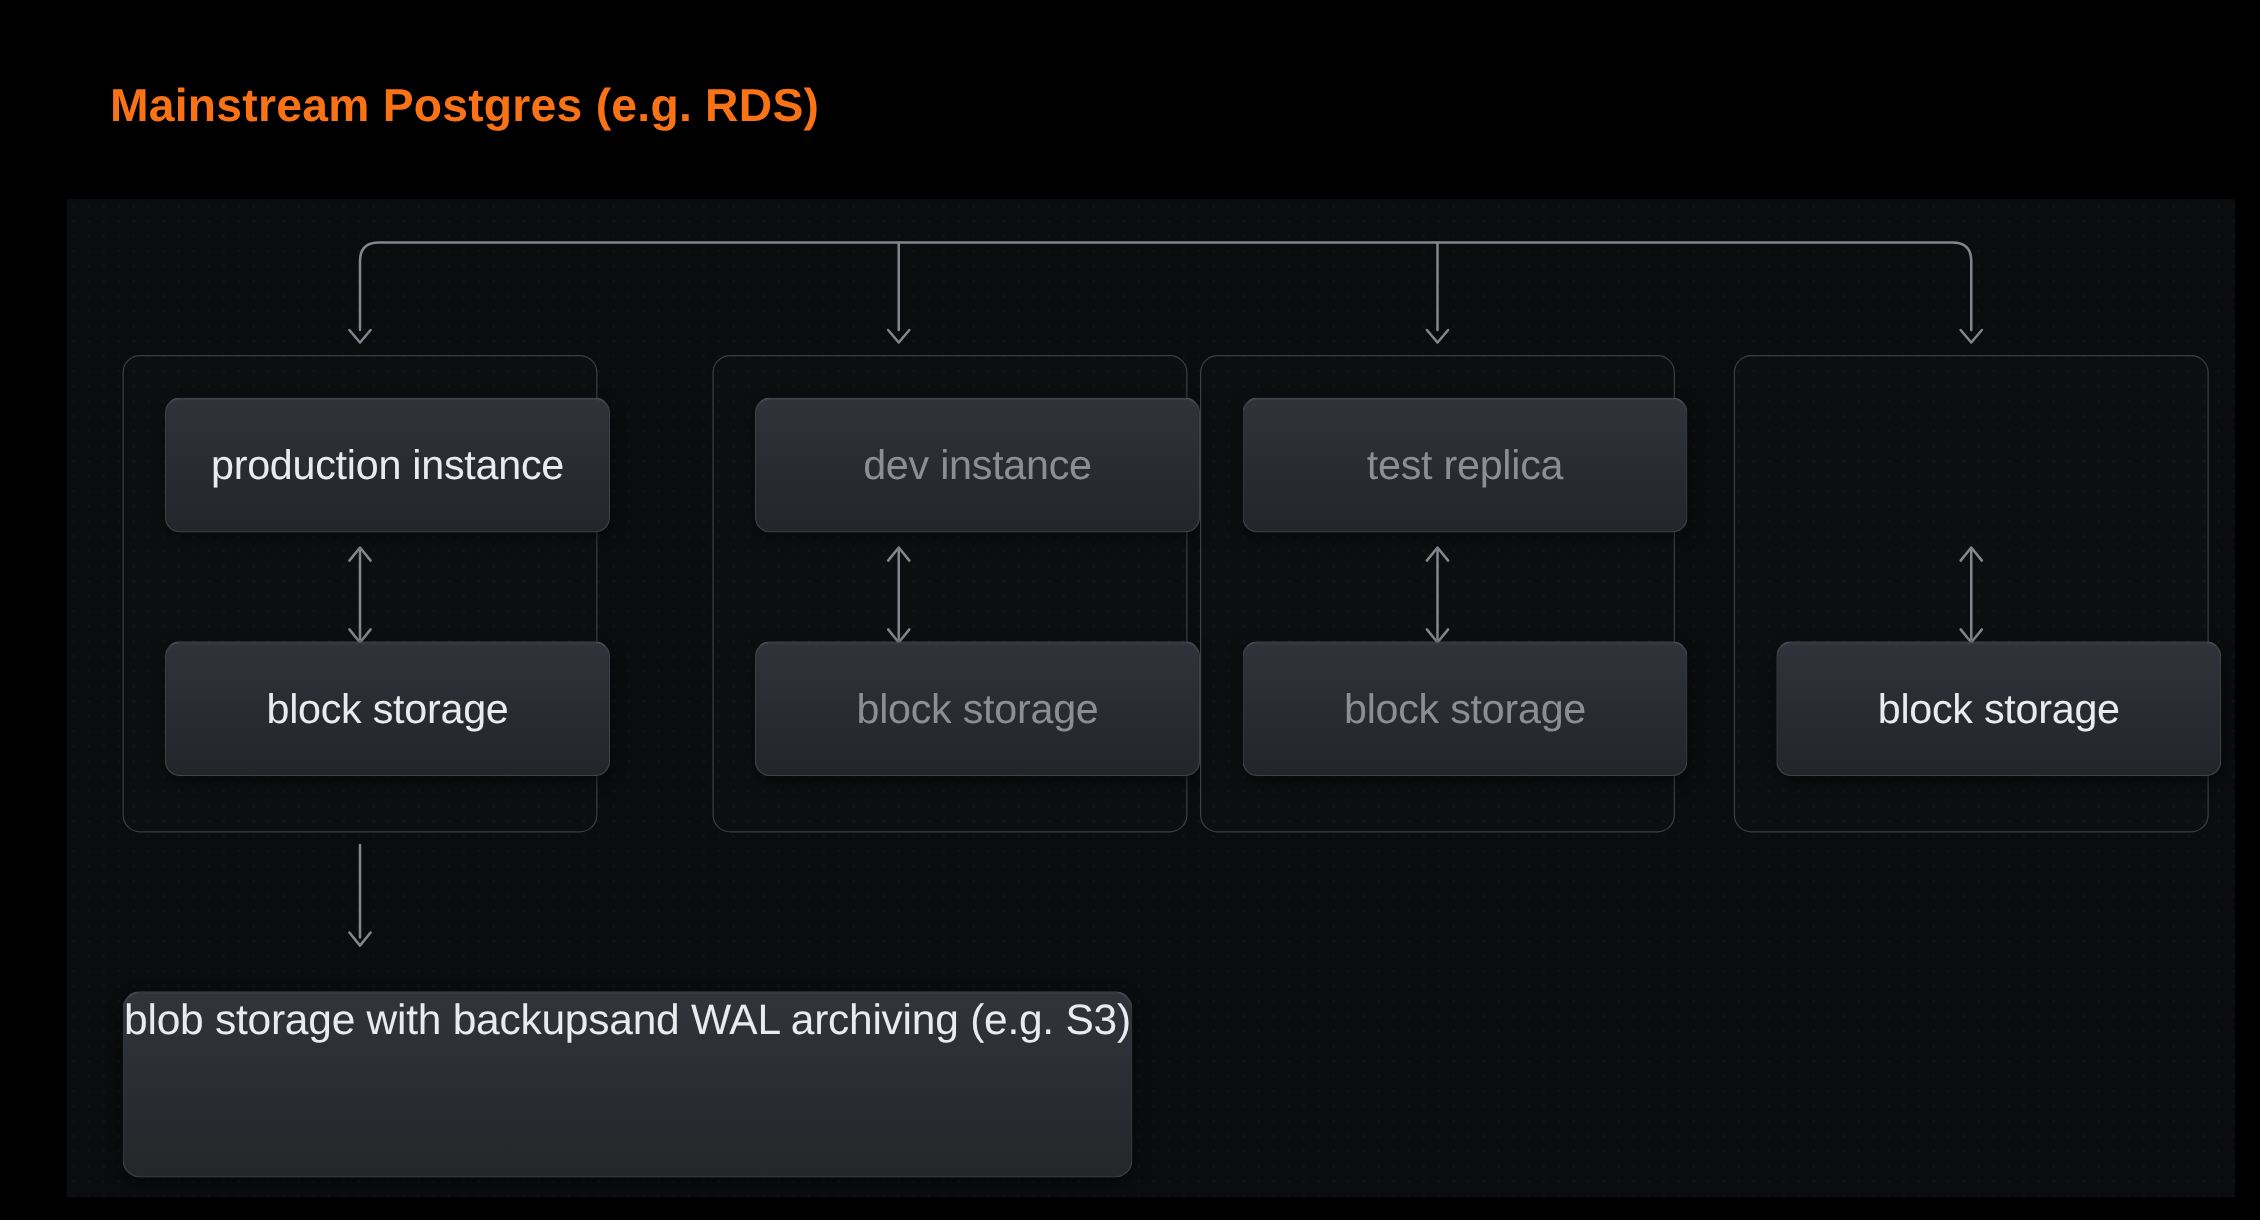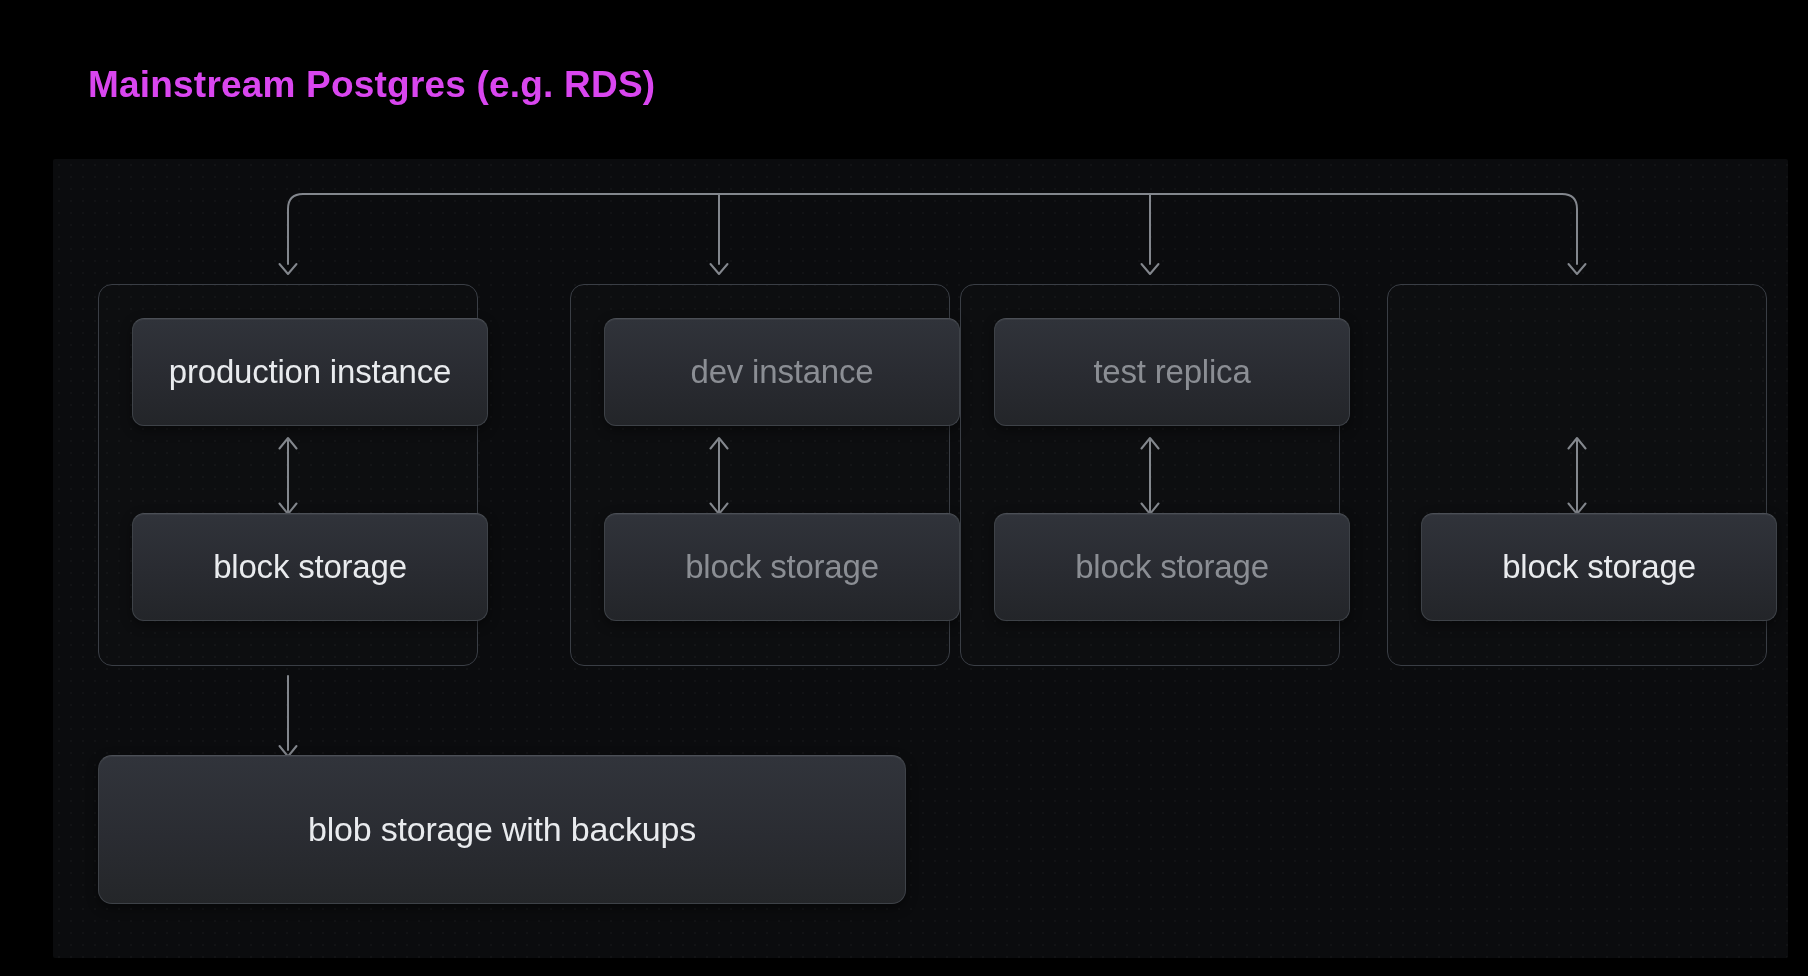--- a/index.html
+++ b/index.html
@@ -6,21 +6,21 @@
   body {
     width:1808px; height:976px;
     font-family:"Liberation Sans", sans-serif;
     -webkit-font-smoothing:antialiased;
   }
   .stage { position:relative; width:1808px; height:976px; overflow:hidden; background:#000; }
 
   .title {
     position:absolute; left:88px; top:64px;
     font-size:37px; font-weight:700; letter-spacing:.2px;
-    color:#d946ef; white-space:nowrap;
+    color:#f97316; white-space:nowrap;
   }
 
   .panel {
     position:absolute; left:53px; top:159px; width:1735px; height:799px;
     background-color:#0b0c0e;
     background-image:radial-gradient(rgba(255,255,255,.028) 1px, transparent 1.4px);
     background-size:12px 12px;
     border-radius:2px;
   }
 
@@ -43,23 +43,23 @@
     background:linear-gradient(180deg,#30333a 0%,#292b31 55%,#232529 100%);
     border:1px solid #3e4248; border-top-color:#4b4f56;
     box-shadow:0 4px 12px rgba(0,0,0,.45), inset 0 1px 0 rgba(255,255,255,.05);
   }
   .node-top { top:33px; }
   .node-bottom { bottom:44px; }
   .col-bright .node { color:#e9ebee; }
   .col-dim .node { color:#8b8e94; }
 
   .blob {
-    position:absolute; left:98px; top:755px; width:808px; height:149px;
+    position:absolute; left:98px; top:793px; width:808px; height:149px;
     box-sizing:border-box; border-radius:14px;
-    display:flex; flex-direction:column; align-items:center; justify-content:center;
+    display:flex; flex-direction:row; align-items:flex-start; justify-content:center;
     font-size:34px; line-height:45px; letter-spacing:-.2px; color:#e9ebee;
     background:linear-gradient(180deg,#31343b 0%,#2a2c32 55%,#242629 100%);
     border:1px solid #3e4248; border-top-color:#4b4f56;
     box-shadow:0 4px 12px rgba(0,0,0,.45), inset 0 1px 0 rgba(255,255,255,.05);
   }
 </style>
 </head>
 <body>
 
 <div class="stage">
@@ -100,15 +100,16 @@
     <div class="node node-top">test replica</div>
     <div class="node node-bottom">block storage</div>
   </div>
 
   <div class="column c4 col-bright">
     <div class="node node-bottom">block storage</div>
   </div>
 
   <div class="blob">
     <div>blob storage with backups</div>
+    <div>and WAL archiving (e.g. S3)</div>
   </div>
 
 </div>
 
 </body></html>

